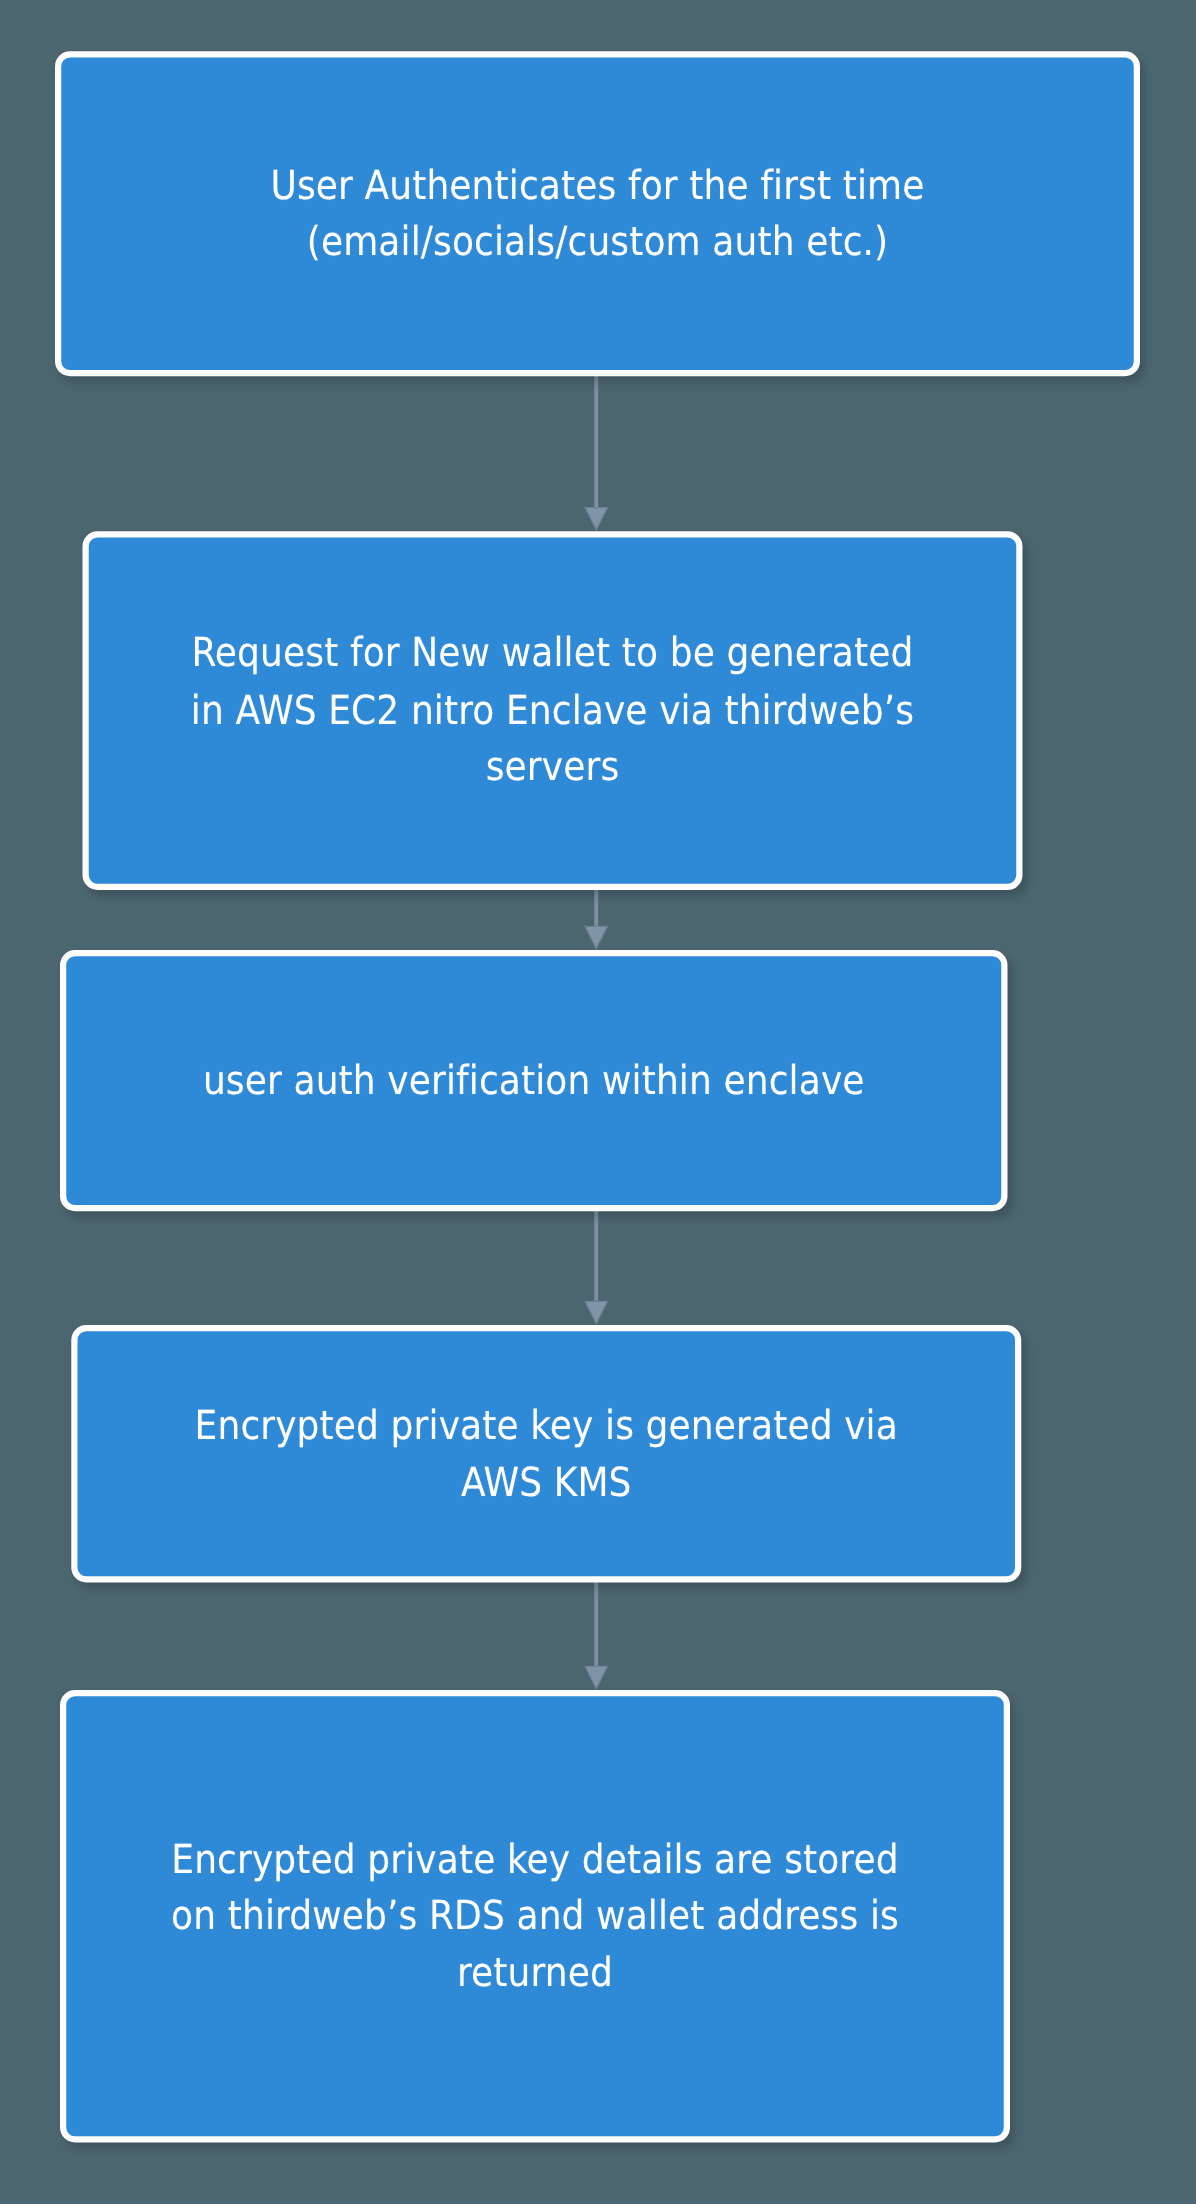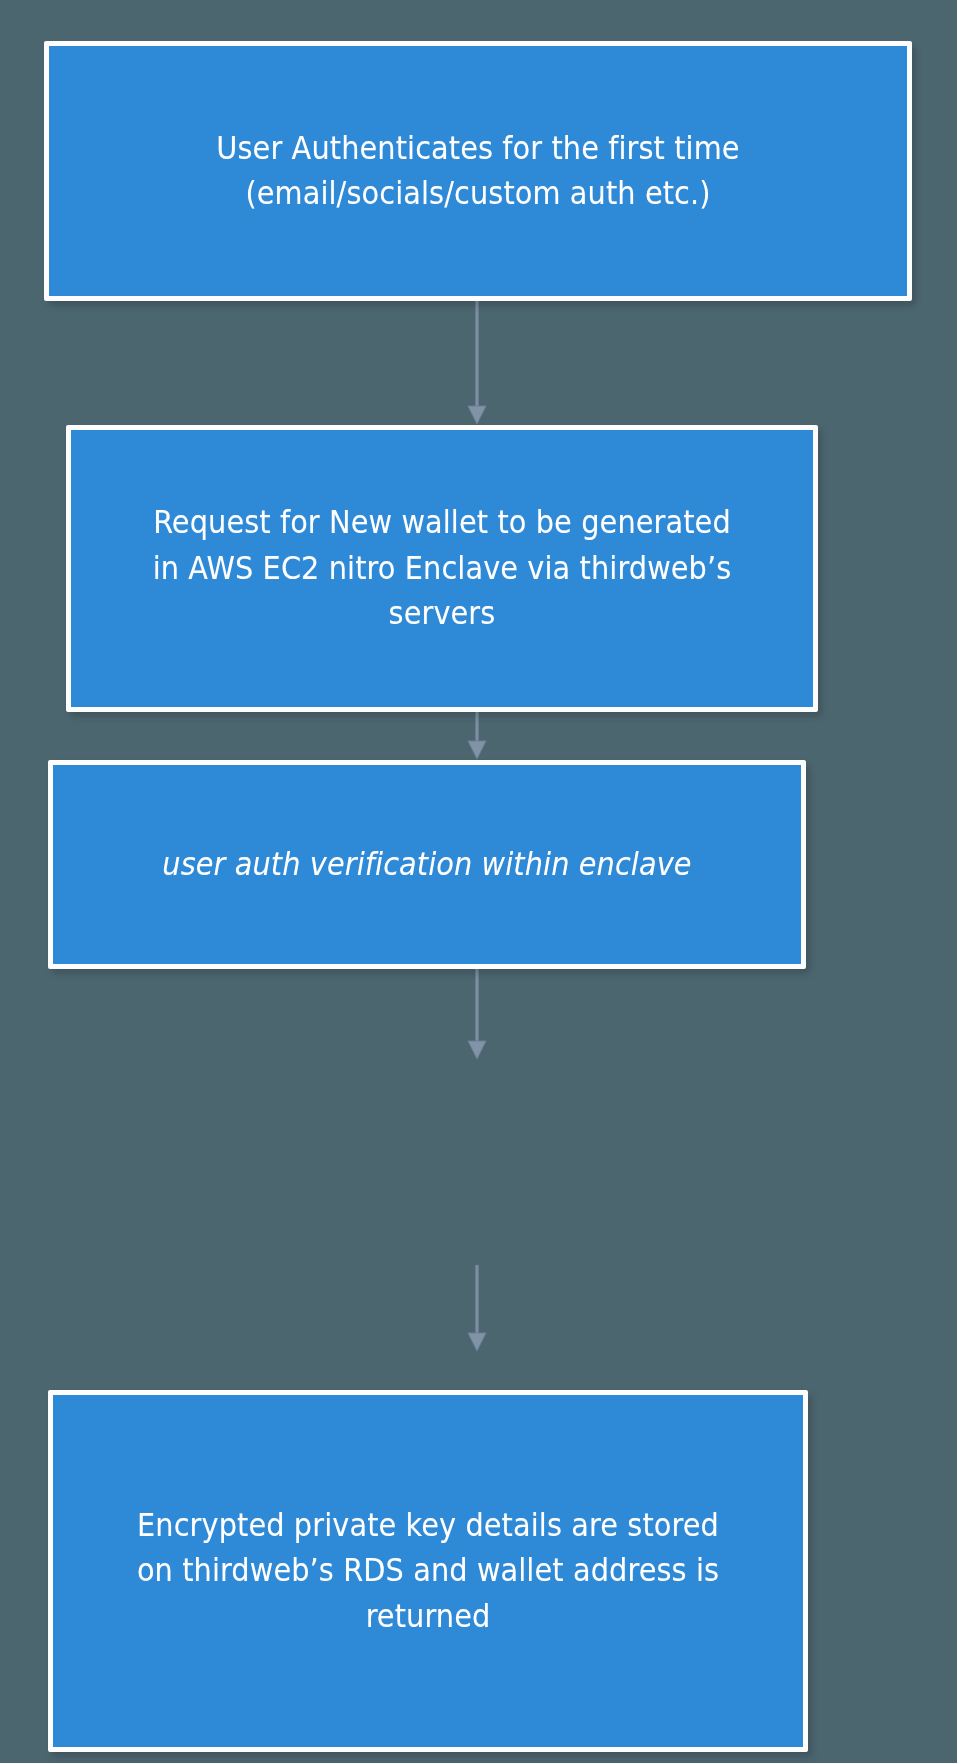--- a/index.html
+++ b/index.html
@@ -20,21 +20,21 @@
     position: relative;
     width: 957px;
     height: 1763px;
     background: #4c6670;
   }
 
   .node {
     position: absolute;
     background: #2e89d7;
     border: 5px solid #fdfdfd;
-    border-radius: 2px;
+    border-radius: 12px;
     box-shadow: 4px 5px 7px rgba(0,0,0,0.17);
     display: flex;
     align-items: center;
     justify-content: center;
     text-align: center;
     color: #ffffff;
     padding: 8px 16px;
     z-index: 2;
   }
 
@@ -44,23 +44,23 @@
     font-weight: 400;
     letter-spacing: 0.1px;
     color: #ffffff;
     white-space: pre-line;
     text-shadow: 0 0 1px rgba(255,255,255,0.25);
   }
 
   
   #node-1 { left: 44px;  top: 41px;   width: 868px; height: 260px; }
   #node-2 { left: 66px;  top: 425px;  width: 752px; height: 287px; }
-  #node-3 { left: 48px;  top: 760px;  width: 758px; height: 209px; font-style: italic; }
+  #node-3 { left: 48px;  top: 760px;  width: 758px; height: 209px; }
   #node-4 { left: 57px;  top: 1060px; width: 760px; height: 206px; }
-  #node-5 { left: 48px;  top: 1352px; width: 760px; height: 362px; margin-top: 38px; }
+  #node-5 { left: 48px;  top: 1352px; width: 760px; height: 362px; }
 
   #node-3 .node-label,
   #node-4 .node-label { line-height: 1.45; }
 
   
   .connector {
     position: absolute;
     z-index: 1;
     overflow: visible;
   }
@@ -116,20 +116,24 @@
     <span class="node-label">user auth verification within enclave</span>
   </div>
 
   <div class="connector" id="edge-3">
     <svg width="40" height="95" viewBox="0 0 40 95" xmlns="http://www.w3.org/2000/svg">
       <line class="edge-line" x1="20" y1="0" x2="20" y2="77"></line>
       <polygon class="edge-head" points="20,91 11,73 29,73"></polygon>
     </svg>
   </div>
 
+  <div class="node" id="node-4">
+    <span class="node-label">Encrypted private key is generated via
+AWS KMS</span>
+  </div>
 
   <div class="connector" id="edge-4">
     <svg width="40" height="90" viewBox="0 0 40 90" xmlns="http://www.w3.org/2000/svg">
       <line class="edge-line" x1="20" y1="0" x2="20" y2="72"></line>
       <polygon class="edge-head" points="20,86 11,68 29,68"></polygon>
     </svg>
   </div>
 
   <div class="node" id="node-5">
     <span class="node-label">Encrypted private key details are stored

